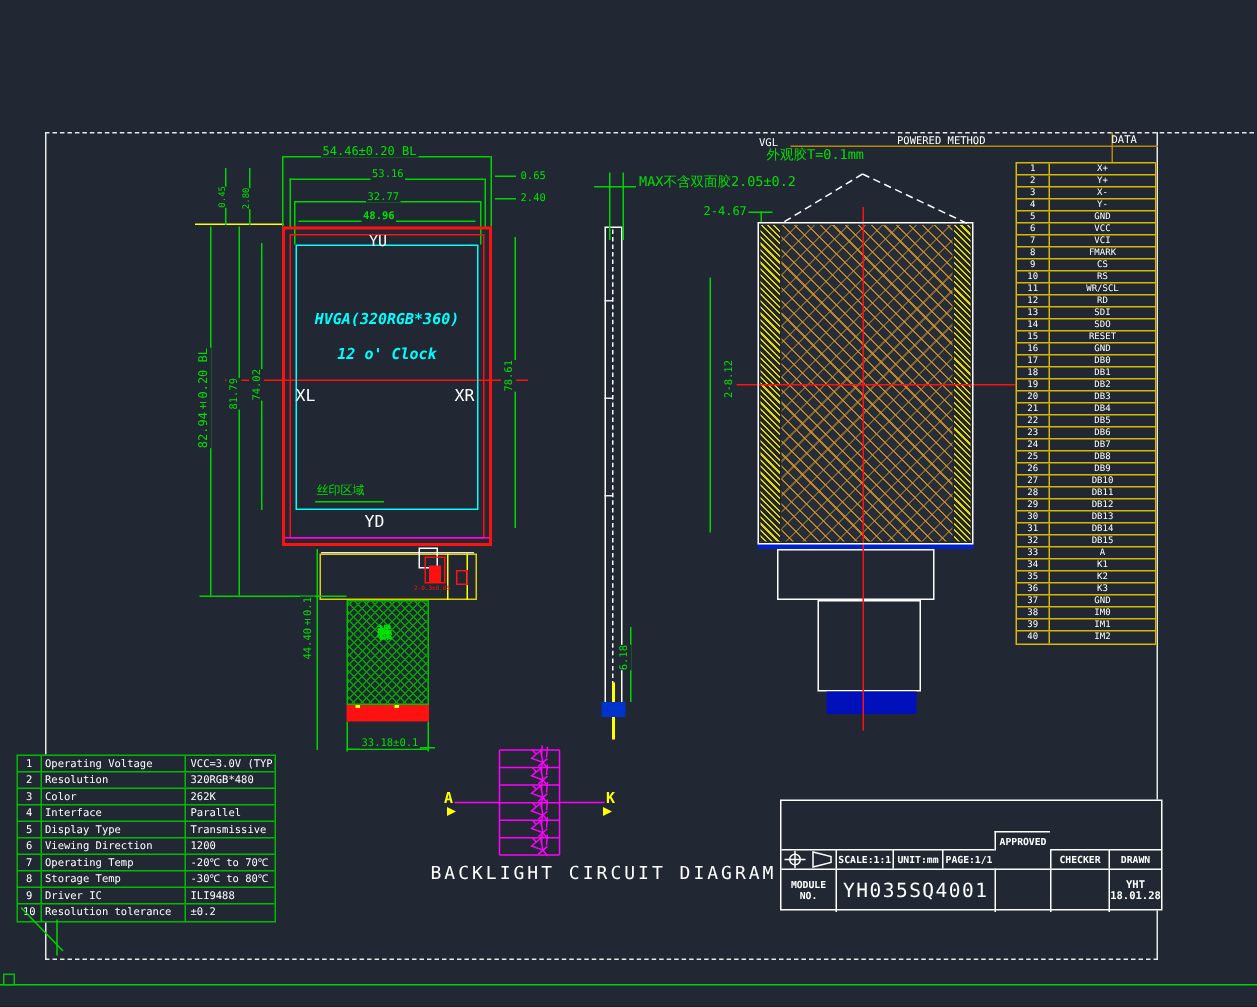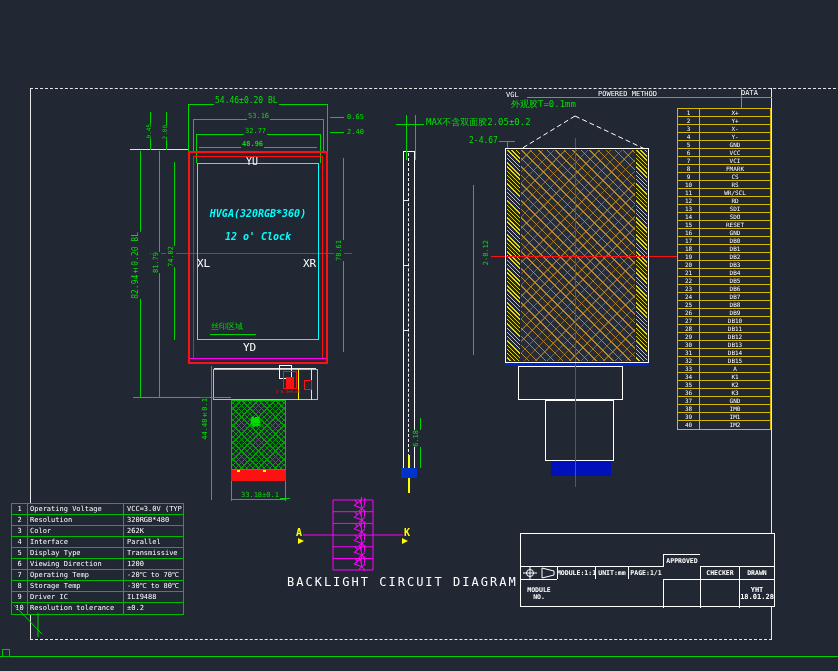--- a/index.html
+++ b/index.html
@@ -434,27 +434,28 @@
     <div class="tb-cell" style="left:0;top:32px;width:36px;height:13px;border-left:none">
       <svg width="34" height="12" style="position:static">
         <g stroke="#fff" fill="none" stroke-width="1">
           <circle cx="8" cy="6" r="3.5"></circle>
             <line x1="1" y1="6" x2="15" y2="6"></line>
             <line x1="8" y1="0" x2="8" y2="12"></line>
           <path d="M20,1 L20,11 L32,8 L32,4 Z"></path>
         </g>
       </svg>
     </div>
-    <div class="tb-cell" style="left:36px;top:32px;width:38px;height:13px">MODULE:1:1</div>
+    <div class="tb-cell" style="left:36px;top:32px;width:38px;height:13px">SCALE:1:1</div>
     <div class="tb-cell" style="left:74px;top:32px;width:33px;height:13px">UNIT:mm</div>
     <div class="tb-cell" style="left:107px;top:32px;width:35px;height:13px">PAGE:1/1</div>
     <div class="tb-cell" style="left:142px;top:20px;width:37px;height:13px">APPROVED</div>
     <div class="tb-cell" style="left:179px;top:32px;width:39px;height:13px">CHECKER</div>
     <div class="tb-cell" style="left:218px;top:32px;width:35px;height:13px">DRAWN</div>
     <div class="tb-cell" style="left:0;top:45px;width:36px;height:29px;border-left:none">MODULE NO.</div>
+    <div class="tb-cell" style="left:36px;top:45px;width:106px;height:29px;font-size:13px;font-weight:normal;letter-spacing:1px">YH035SQ4001</div>
     <div class="tb-cell" style="left:142px;top:45px;width:37px;height:29px"></div>
     <div class="tb-cell" style="left:179px;top:45px;width:39px;height:29px"></div>
     <div class="tb-cell" style="left:218px;top:45px;width:35px;height:29px;flex-direction:column;font-size:7px">
       <span>YHT</span>
       <span>18.01.28</span>
     </div>
   </div>
 
   <svg width="838" height="671" style="left:0;top:0">
     <g stroke="#fff" stroke-width="1" stroke-dasharray="5,3" fill="none">

